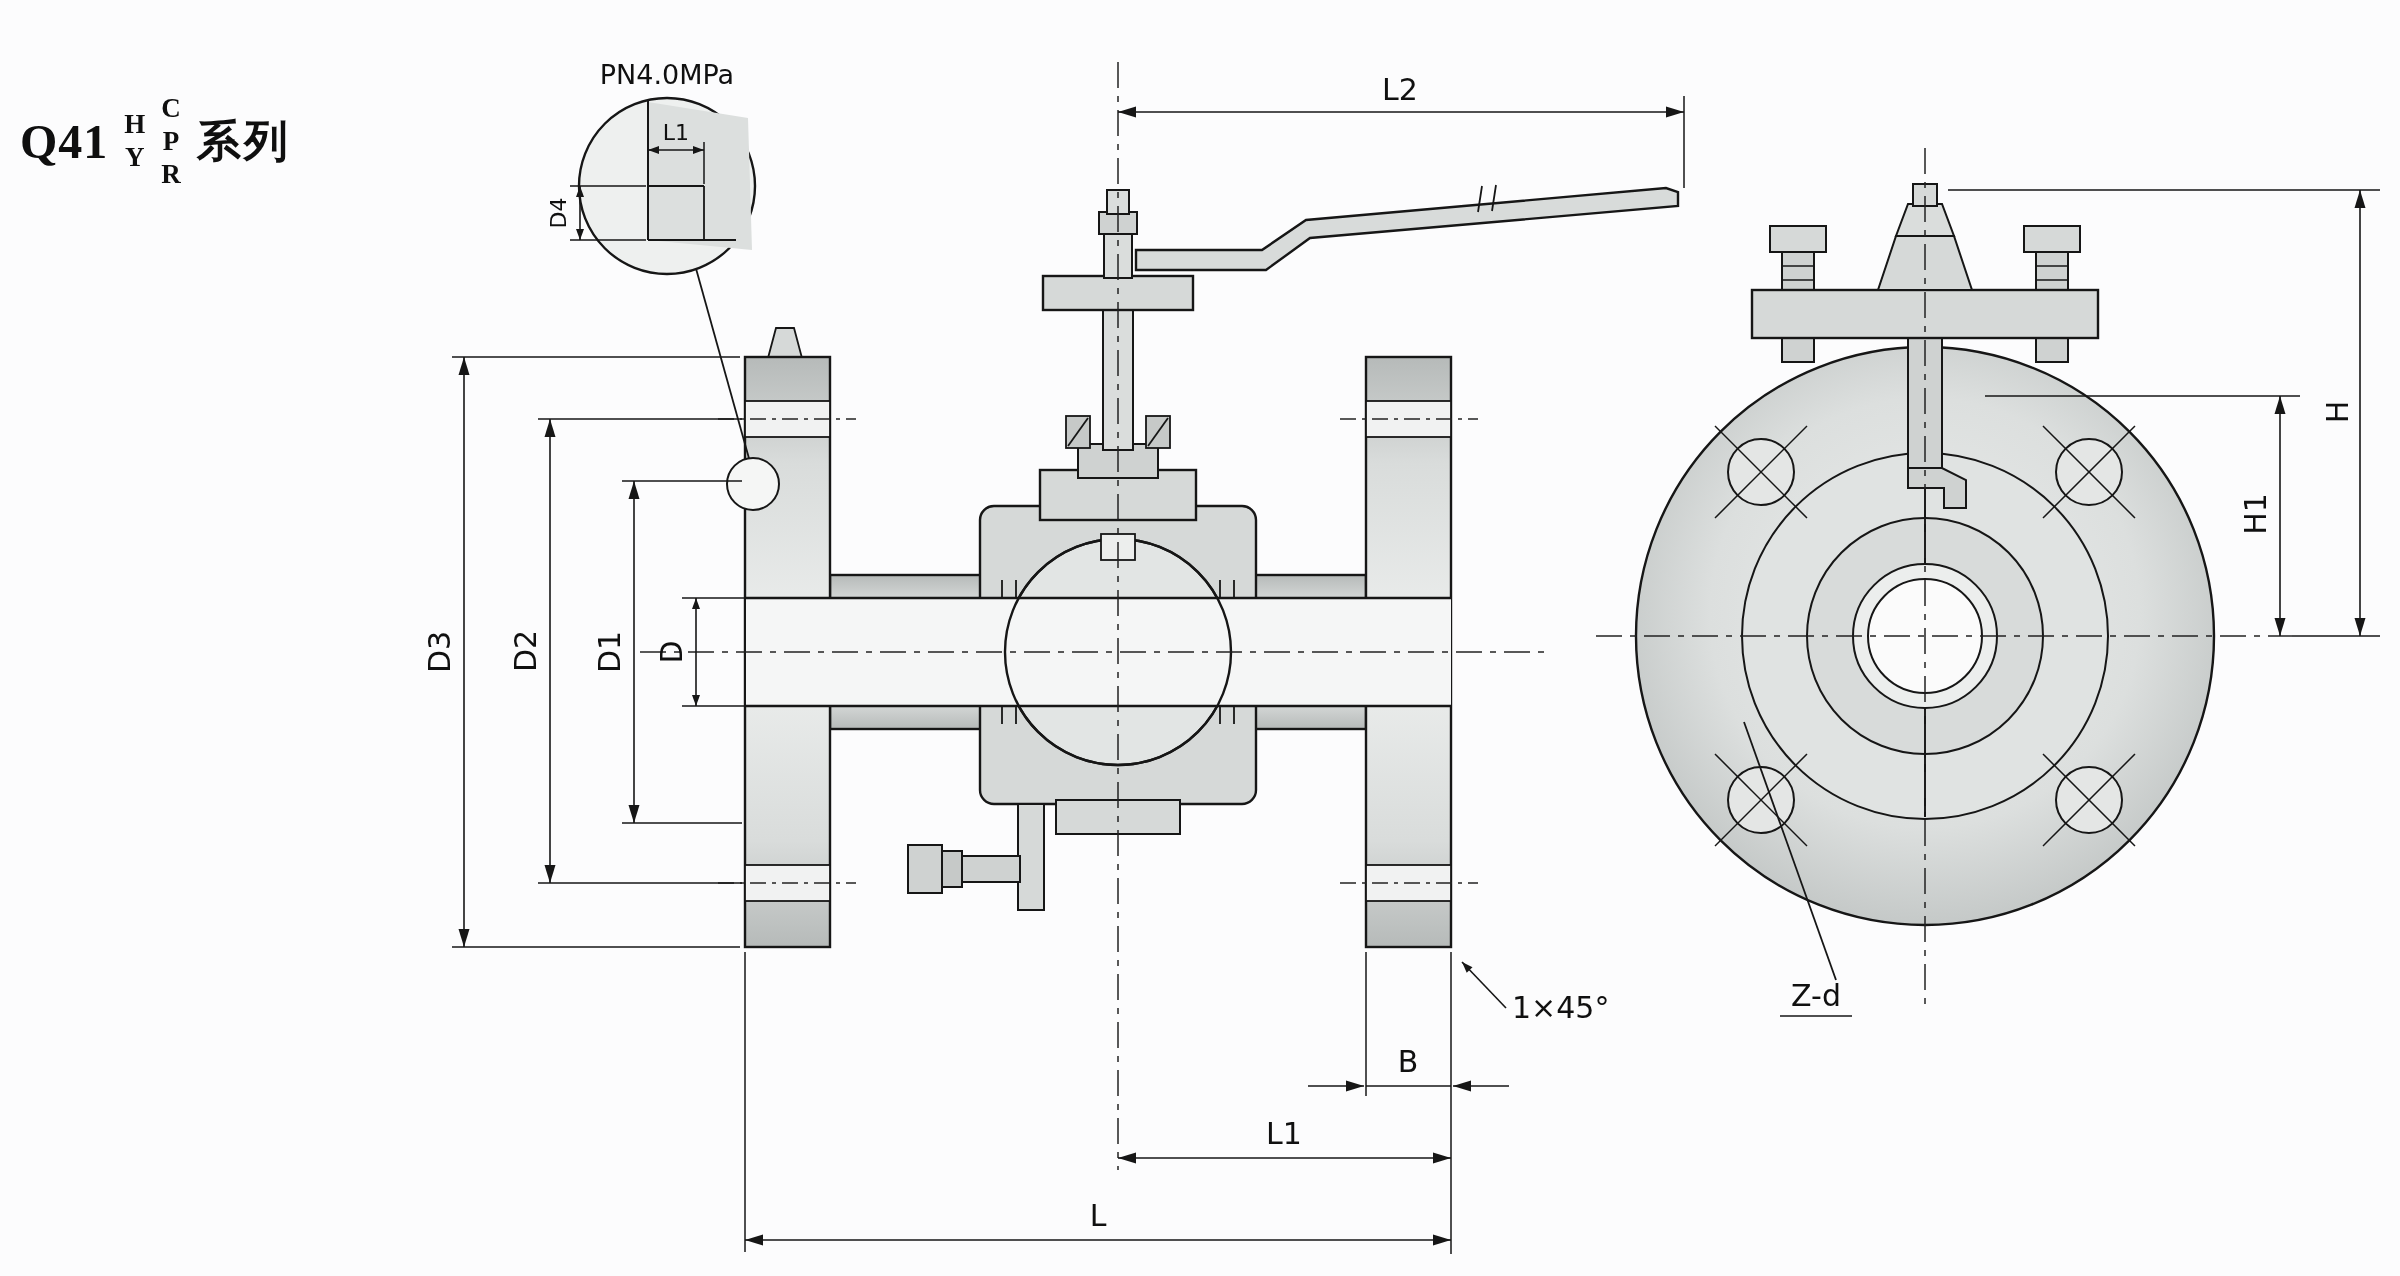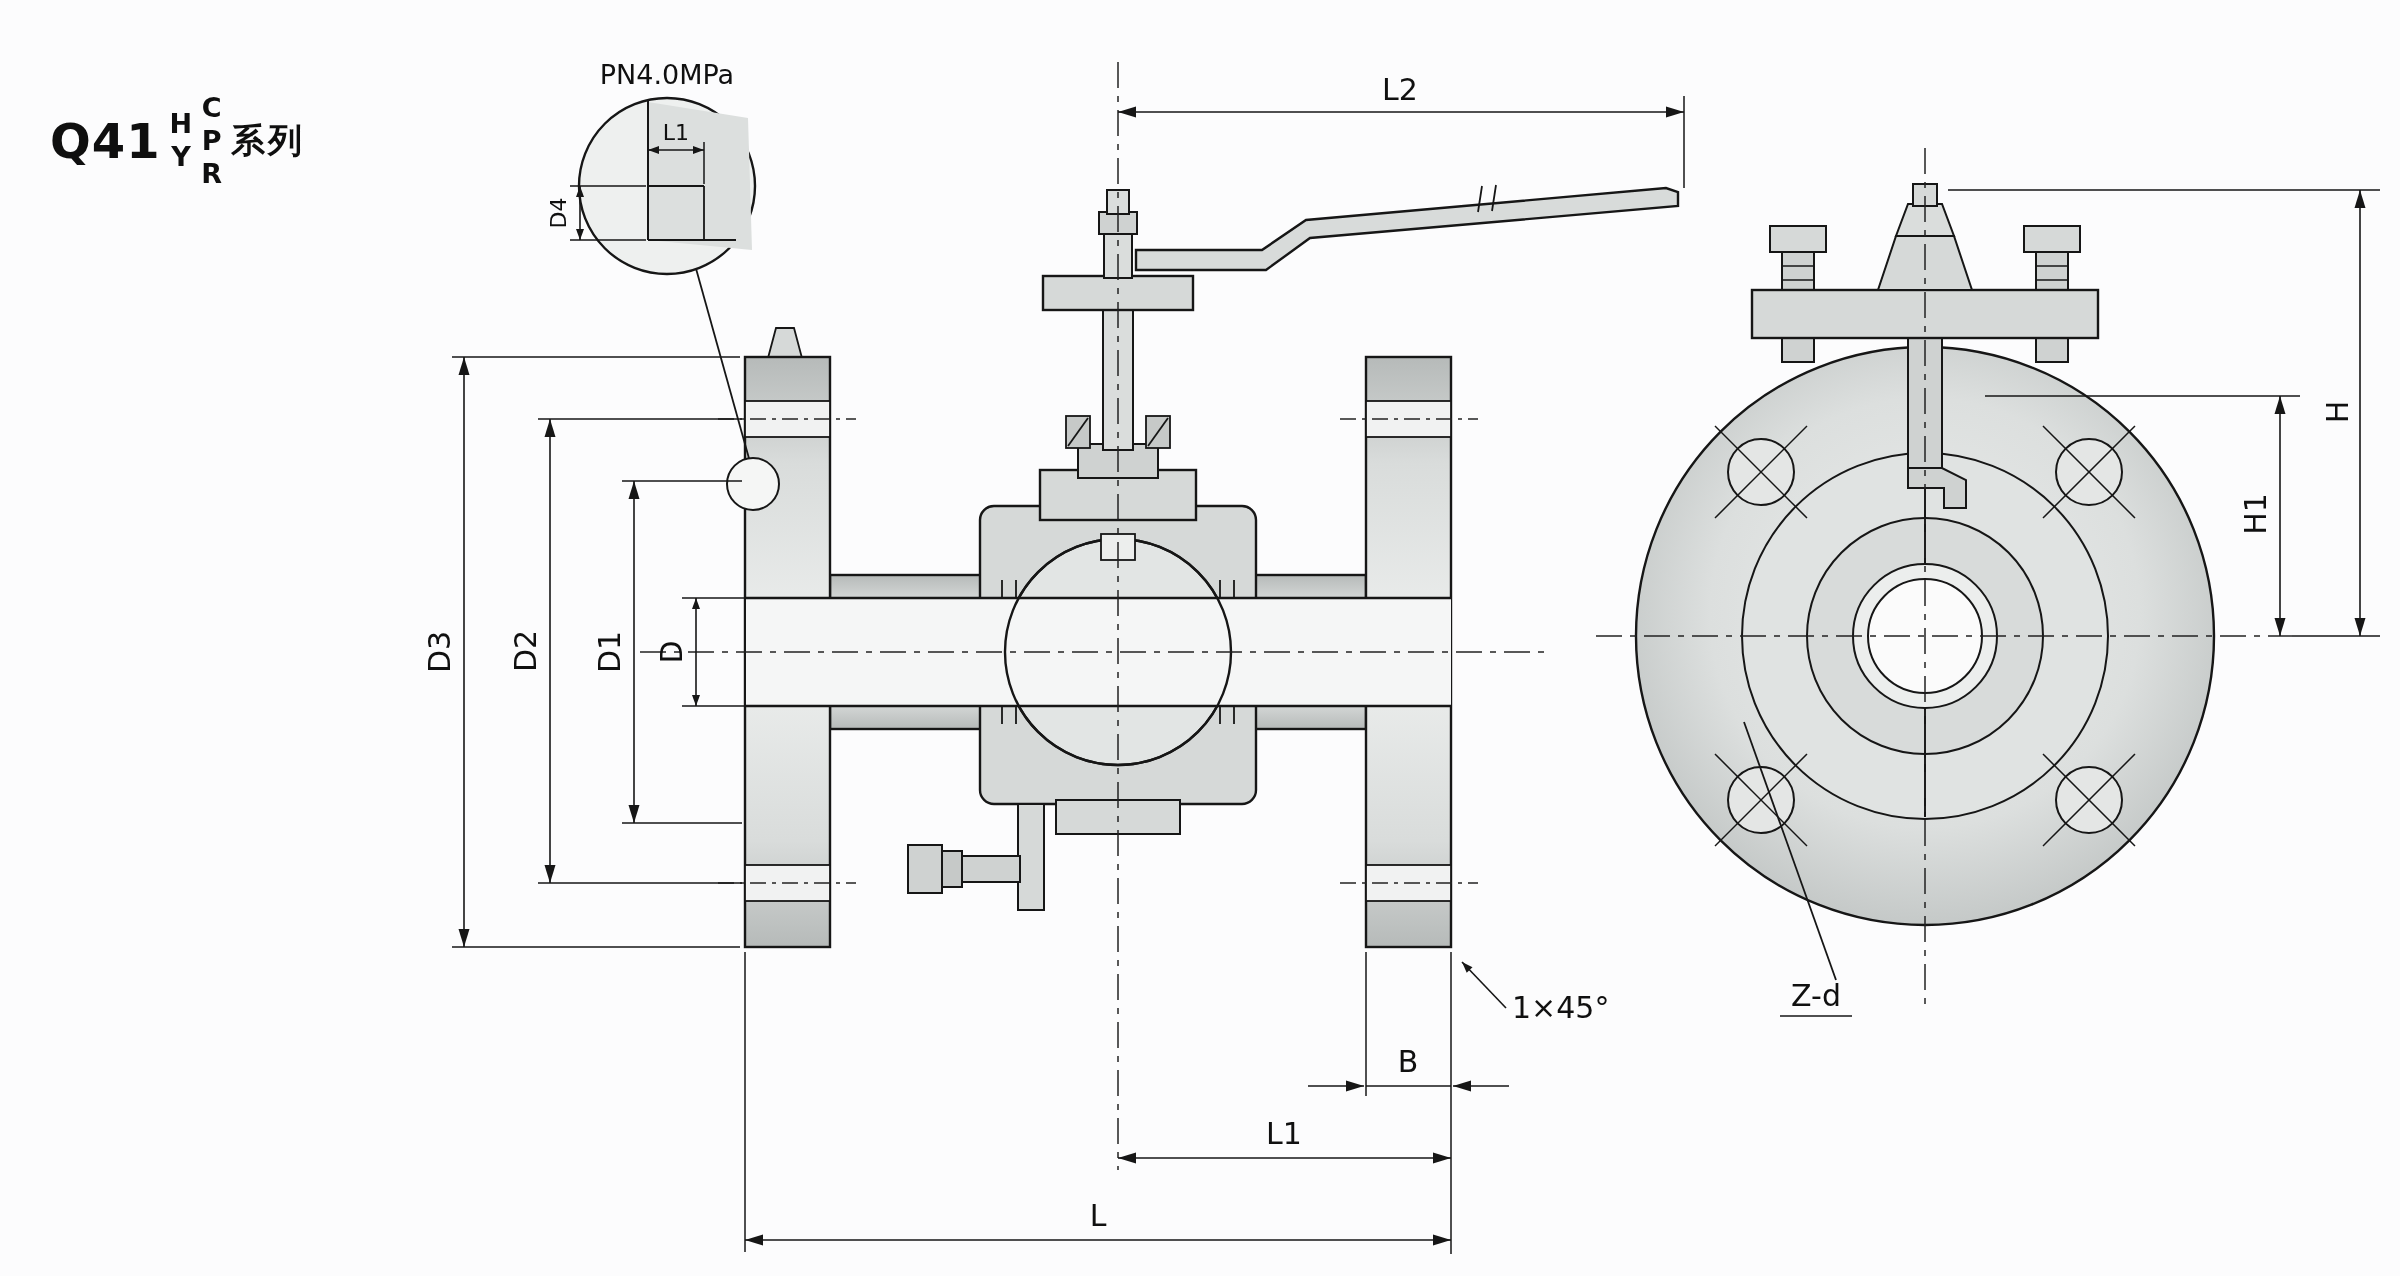--- a/index.html
+++ b/index.html
@@ -1,24 +1,24 @@
 <!DOCTYPE html>
 <html><head>
 <meta charset="utf-8">
 <style>
   html,body { margin:0; padding:0; background:#fcfcfd; }
   .canvas {
     position:relative; width:2400px; height:1276px;
     background:#fcfcfd; overflow:hidden;
     font-family:"DejaVu Sans", sans-serif; color:#0f0f0f;
   }
-  .title-block { position:absolute; left:50px; top:92px; display:flex; align-items:center; gap:9px; }
+  .title-block { position:absolute; left:20px; top:92px; display:flex; align-items:center; gap:16px;font-family:Liberation Serif, serif; }
   .title-block .model  { font-size:48px; font-weight:bold; letter-spacing:1px; }
   .title-block .stack  { display:flex; flex-direction:column; align-items:center; font-size:27px; font-weight:bold; line-height:1.22; }
-  .title-block .series { font-size:34px; font-weight:bold; letter-spacing:3px; }
+  .title-block .series { font-size:44px; font-weight:bold; letter-spacing:3px; }
 
   svg { position:absolute; left:0; top:0; }
   .s24 { stroke:#161616; stroke-width:2.4; }
   .s20 { stroke:#161616; stroke-width:2; }
   .s18 { stroke:#161616; stroke-width:1.8; }
   .dim { stroke:#161616; stroke-width:1.6; }
   .ext { stroke:#161616; stroke-width:1.5; }
   .cl  { stroke:#222222; stroke-width:1.5; stroke-dasharray:26 8 6 8; }
   .clb { stroke:#222222; stroke-width:1.3; stroke-dasharray:16 6 4 6; }
   text.lbl    { font-size:30px; fill:#101010; }

